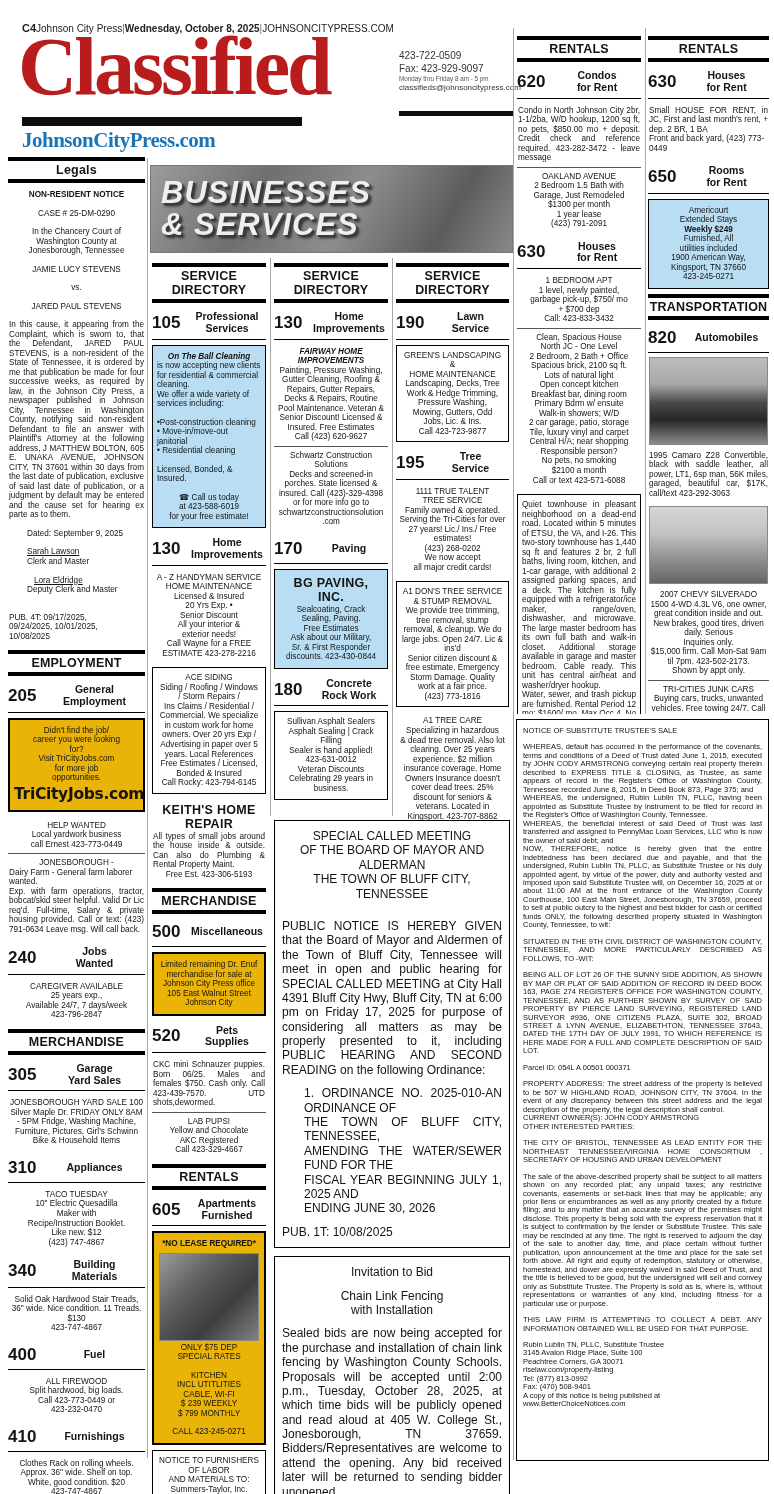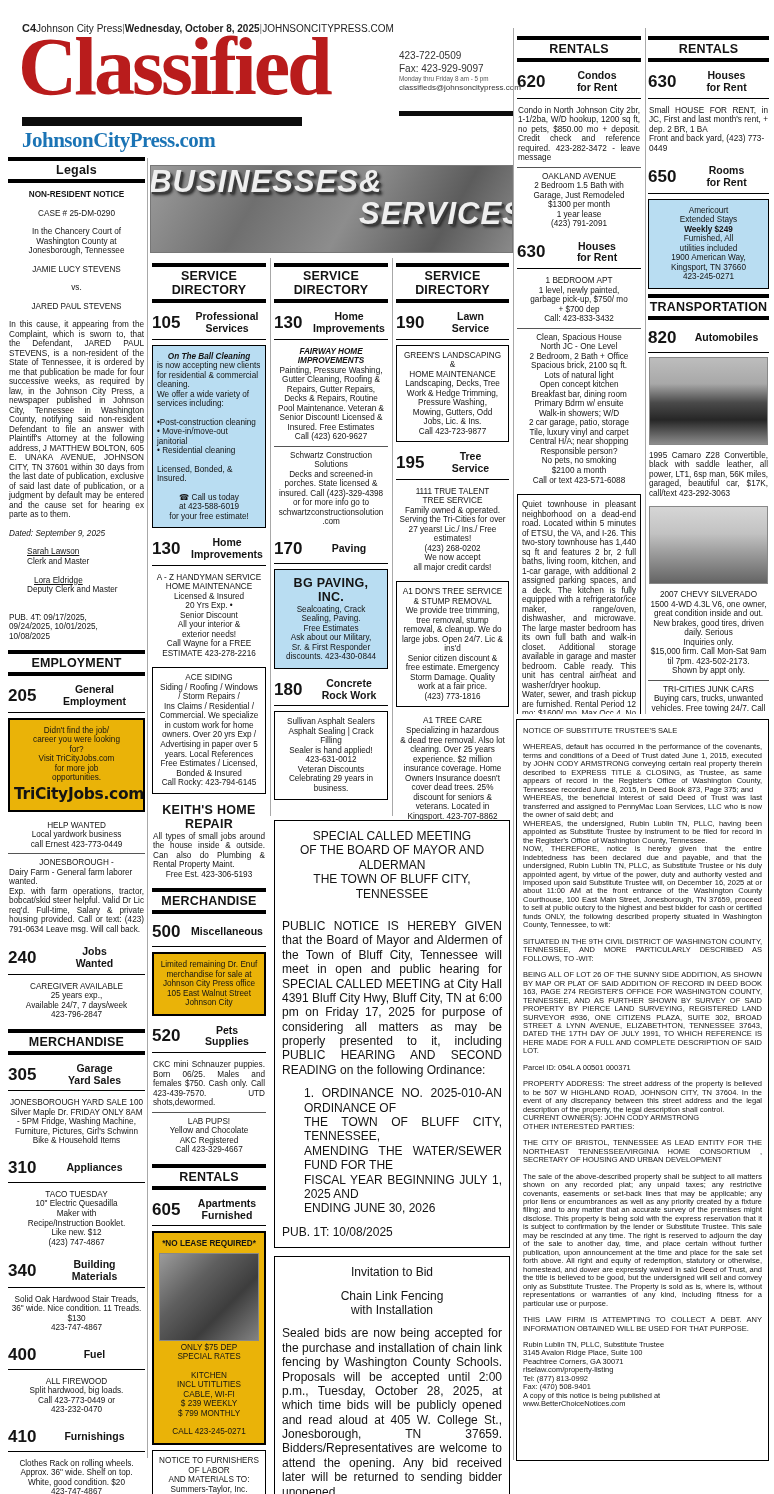--- a/index.html
+++ b/index.html
@@ -22,21 +22,21 @@
   .mast-contact .hrs{font-size:6.3px;color:#555}
   .mast-contact .em{font-size:8px}
   .bar-left{position:absolute;left:22px;top:117px;width:280px;height:9px;background:#0d0d0d}
   .bar-right{position:absolute;left:399px;top:111px;width:114px;height:5px;background:#0d0d0d}
   .wordmark{position:absolute;left:22px;top:128px;font-family:"Liberation Serif",serif;
             font-weight:bold;font-size:21px;color:#1b74b5;letter-spacing:-0.5px}
 
   
   #banner{position:absolute;left:150px;top:165px;width:363px;height:88px;overflow:hidden;
           background:linear-gradient(120deg,#9c9c9c,#6f6f6f 30%,#8d8d8d 55%,#5c5c5c 80%,#8a8a8a);
-          border:1px solid #777;display:flex;flex-direction:row;justify-content:center;padding-left:10px;box-sizing:border-box}
+          border:1px solid #777;display:flex;flex-direction:column;justify-content:center;padding-left:10px;box-sizing:border-box}
   .banner-l{font-weight:bold;font-style:italic;font-size:31px;line-height:1.02;color:#efefef;
             letter-spacing:1px;text-shadow:2px 2px 0 #3c3c3c,3px 3px 3px #222}
 
   
   .vrule{position:absolute;width:1px;background:#a8a8a8}
 
   
   .col{position:absolute;box-sizing:border-box}
   #col1{left:8px;  top:152px;width:137px}
   #col2{left:152px;top:258px;width:114px}
@@ -166,21 +166,21 @@
         <div class="ln">Jonesborough, Tennessee</div>
         <div class="ln"></div>
         <div class="ln">JAMIE LUCY STEVENS</div>
         <div class="ln"></div>
         <div class="ln">vs.</div>
         <div class="ln"></div>
         <div class="ln">JARED PAUL STEVENS</div>
         <div class="ln"></div>
         <div class="para p-j">In this cause, it appearing from the Complaint, which is sworn to, that the Defendant, JARED PAUL STEVENS, is a non-resident of the State of Tennessee, it is ordered by me that publication be made for four successive weeks, as required by law, in the Johnson City Press, a newspaper published in Johnson City, Tennessee in Washington County, notifying said non-resident Defendant to file an answer with Plaintiff's Attorney at the following address, J MATTHEW BOLTON, 605 E. UNAKA AVENUE, JOHNSON CITY, TN 37601 within 30 days from the last date of publication, exclusive of said last date of publication, or a judgment by default may be entered and the cause set for hearing ex parte as to them.</div>
         <div class="ln"></div>
-        <div class="para p-l" style="margin-left: 0; font-style: italic;">Dated: September 9, 2025</div>
+        <div class="para p-l" style="margin-left: 18px;">Dated: September 9, 2025</div>
         <div class="ln"></div>
         <div class="para p-l s-u" style="margin-left: 18px;">Sarah Lawson</div>
         <div class="para p-l" style="margin-left: 18px;">Clerk and Master</div>
         <div class="ln"></div>
         <div class="para p-l s-u" style="margin-left: 18px; padding-left: 7px;">Lora Eldridge</div>
         <div class="para p-l" style="margin-left: 18px;">Deputy Clerk and Master</div>
         <div class="ln"></div>
         <div class="ln"></div>
         <div class="para p-l">PUB. 4T: 09/17/2025,</div>
         <div class="para p-l">09/24/2025, 10/01/2025,</div>
@@ -707,22 +707,22 @@
         </div>
       </div>
     </div>
   </div>
 
   <div class="col" id="wideRight">
       <div class="ad boxed legal">
         <div class="para p-l">NOTICE OF SUBSTITUTE TRUSTEE'S SALE</div>
         <div class="ln"></div>
         <div class="para p-j">WHEREAS, default has occurred in the performance of the covenants, terms and conditions of a Deed of Trust dated June 1, 2015, executed by JOHN CODY ARMSTRONG conveying certain real property therein described to EXPRESS TITLE &amp; CLOSING, as Trustee, as same appears of record in the Register's Office of Washington County, Tennessee recorded June 8, 2015, in Deed Book 873, Page 375; and</div>
+        <div class="para p-j">WHEREAS, the undersigned, Rubin Lublin TN, PLLC, having been appointed as Substitute Trustee by instrument to be filed for record in the Register's Office of Washington County, Tennessee.</div>
         <div class="para p-j">WHEREAS, the beneficial interest of said Deed of Trust was last transferred and assigned to PennyMac Loan Services, LLC who is now the owner of said debt; and</div>
-        <div class="para p-j">WHEREAS, the undersigned, Rubin Lublin TN, PLLC, having been appointed as Substitute Trustee by instrument to be filed for record in the Register's Office of Washington County, Tennessee.</div>
         <div class="para p-j">NOW, THEREFORE, notice is hereby given that the entire indebtedness has been declared due and payable, and that the undersigned, Rubin Lublin TN, PLLC, as Substitute Trustee or his duly appointed agent, by virtue of the power, duty and authority vested and imposed upon said Substitute Trustee will, on December 16, 2025 at or about 11:00 AM at the front entrance of the Washington County Courthouse, 100 East Main Street, Jonesborough, TN 37659, proceed to sell at public outcry to the highest and best bidder for cash or certified funds ONLY, the following described property situated in Washington County, Tennessee, to wit:</div>
         <div class="ln"></div>
         <div class="para p-j">SITUATED IN THE 9TH CIVIL DISTRICT OF WASHINGTON COUNTY, TENNESSEE, AND MORE PARTICULARLY DESCRIBED AS FOLLOWS, TO -WIT:</div>
         <div class="ln"></div>
         <div class="para p-j">BEING ALL OF LOT 26 OF THE SUNNY SIDE ADDITION, AS SHOWN BY MAP OR PLAT OF SAID ADDITION OF RECORD IN DEED BOOK 163, PAGE 274 REGISTER'S OFFICE FOR WASHINGTON COUNTY, TENNESSEE, AND AS FURTHER SHOWN BY SURVEY OF SAID PROPERTY BY PIERCE LAND SURVEYING, REGISTERED LAND SURVEYOR #936, ONE CITIZENS PLAZA, SUITE 302, BROAD STREET &amp; LYNN AVENUE, ELIZABETHTON, TENNESSEE 37643, DATED THE 17TH DAY OF JULY 1991, TO WHICH REFERENCE IS HERE MADE FOR A FULL AND COMPLETE DESCRIPTION OF SAID LOT.</div>
         <div class="ln"></div>
         <div class="para p-l">Parcel ID: 054L A 00501 000371</div>
         <div class="ln"></div>
         <div class="para p-j">PROPERTY ADDRESS: The street address of the property is believed to be 507 W HIGHLAND ROAD, JOHNSON CITY, TN 37604. In the event of any discrepancy between this street address and the legal description of the property, the legal description shall control.</div>
         <div class="para p-l">CURRENT OWNER(S): JOHN CODY ARMSTRONG</div>

